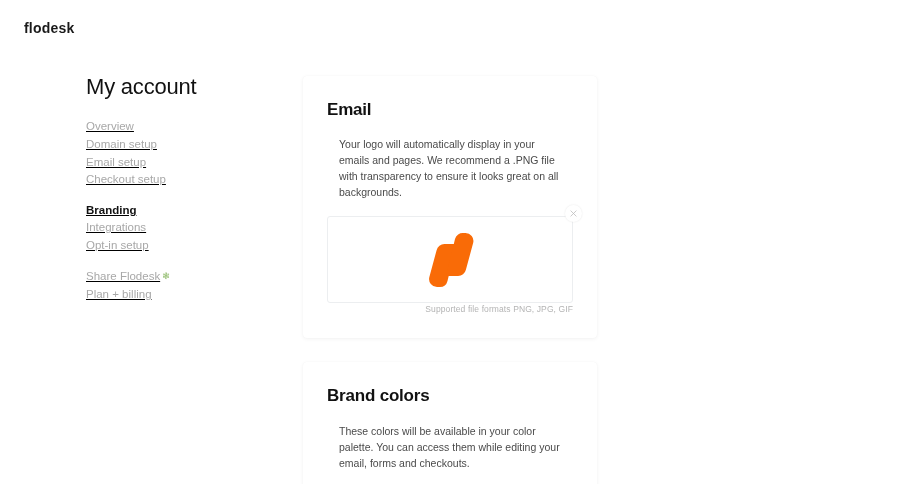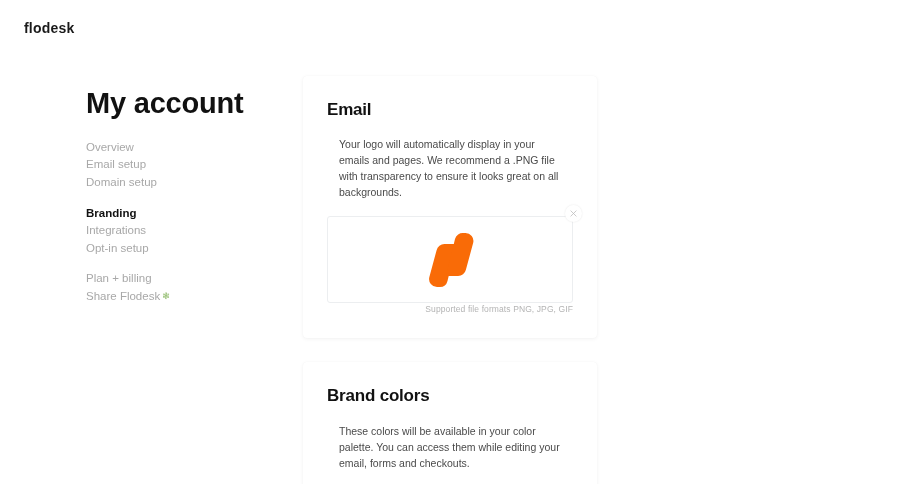--- a/index.html
+++ b/index.html
@@ -28,29 +28,30 @@
   }
 
   
   .sidebar {
     position: absolute;
     left: 86px;
     top: 70px;
     width: 190px;
   }
   .page-title {
-    font-size: 29px;
-    font-weight: 700;
+    font-size: 22px;
+    font-weight: 400;
     color: #111111;
     letter-spacing: -0.2px;
-    margin: 16px 0 18px 0;
+    margin: 4px 0 18px 0;
     line-height: 1.2;
   }
   .nav-group {
     margin-bottom: 14px;
+    text-decoration: underline;
   }
   .nav-group:last-child { margin-bottom: 0; }
   .nav-item {
     font-size: 11.5px;
     line-height: 16.6px;
     color: #a8a8a8;
     padding: 0;
     margin-bottom: 1px;
     cursor: pointer;
     white-space: nowrap;
@@ -139,35 +140,36 @@
 </head>
 <body>
 
 <div class="brand-wordmark">flodesk</div>
 
 <nav class="sidebar">
   <h1 class="page-title">My account</h1>
 
   <div class="nav-group">
     <div class="nav-item">Overview</div>
+    <div class="nav-item">Domain setup</div>
     <div class="nav-item">Email setup</div>
-    <div class="nav-item">Domain setup</div>
+    <div class="nav-item">Checkout setup</div>
   </div>
 
   <div class="nav-group">
     <div class="nav-item active">Branding</div>
     <div class="nav-item">Integrations</div>
     <div class="nav-item">Opt-in setup</div>
   </div>
 
   <div class="nav-group">
-    <div class="nav-item">Plan + billing</div>
     <div class="nav-item">
       <span>Share Flodesk</span><span class="share-emoji">❃</span>
     </div>
+    <div class="nav-item">Plan + billing</div>
   </div>
 </nav>
 
 <main class="content">
 
   <section class="card">
     <h2 class="card-title">Email</h2>
     <p class="card-desc">Your logo will automatically display in your emails and pages. We recommend a .PNG file with transparency to ensure it looks great on all backgrounds.</p>
 
     <div class="logo-upload-wrap">

